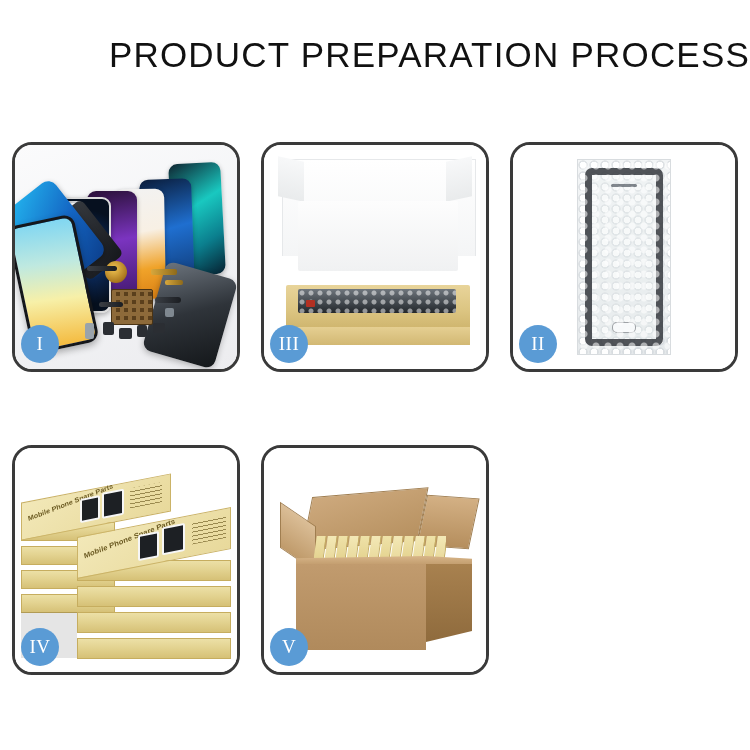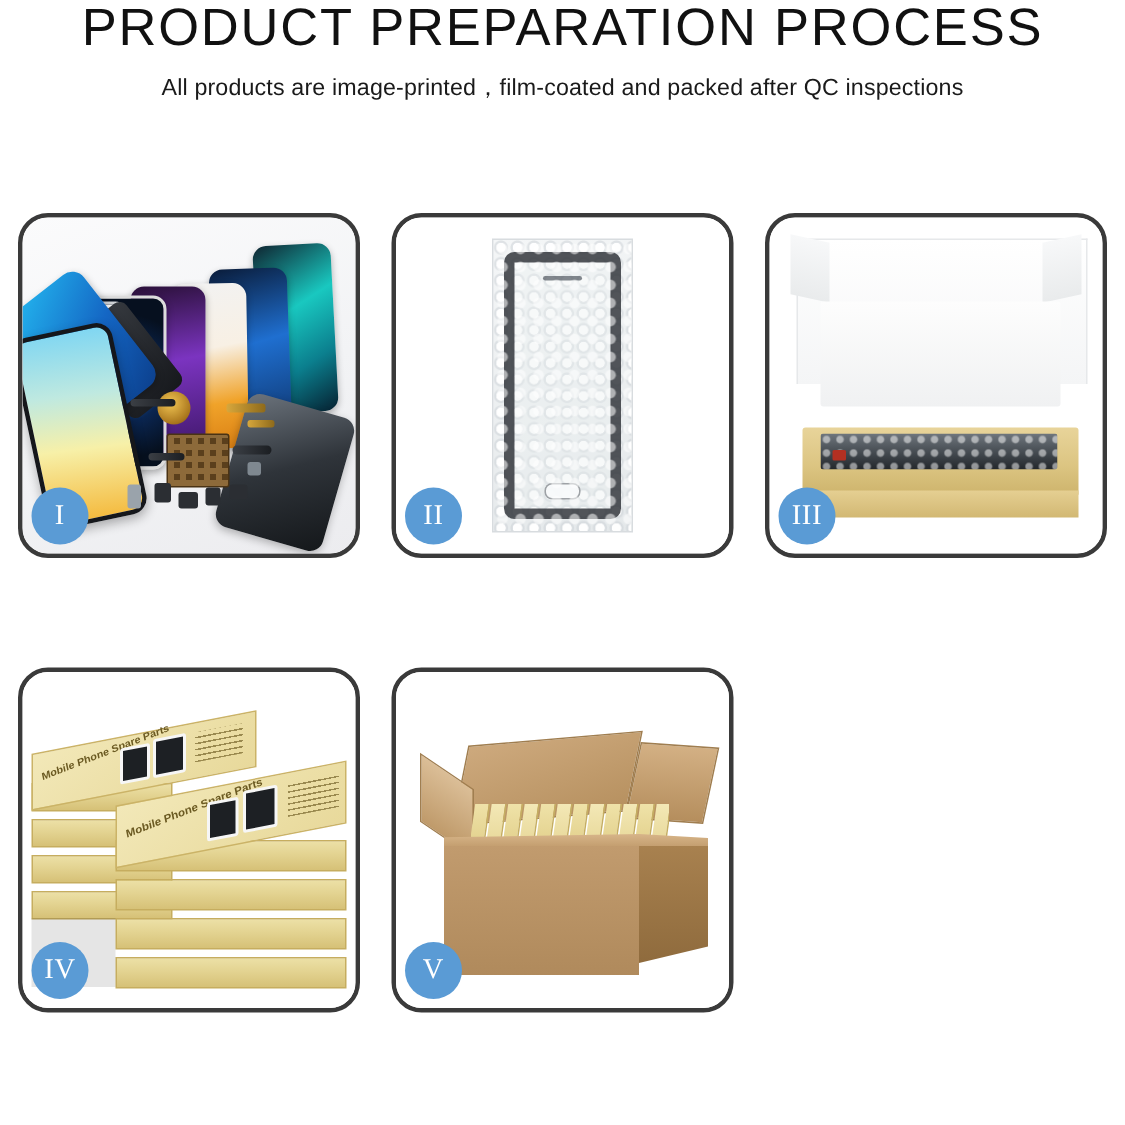--- a/index.html
+++ b/index.html
@@ -15,21 +15,22 @@
   }
   .page {
     position: relative;
     width: 750px;
     height: 750px;
     box-sizing: border-box;
   }
 
   
   .header {
-    text-align: center;
+    padding-top: 36px;
+    text-align: right;
   }
   .title {
     font-size: 35px;
     font-weight: 500;
     letter-spacing: 1.2px;
     color: #111111;
     line-height: 1.1;
     white-space: nowrap;
   }
   .subtitle {
@@ -445,21 +446,20 @@
 
   .shade { position: absolute; background: rgba(0,0,0,.10); }
 </style>
 </head>
 <body>
 
 <div class="page">
 
   <div class="header">
     <div class="title">PRODUCT PREPARATION PROCESS</div>
-    <div class="subtitle">All products are image-printed，film-coated and packed after QC inspections</div>
   </div>
 
   <div class="grid">
 
     <div class="panel">
       <div class="stage p1">
         <div class="ph ph-a"></div>
         <div class="ph ph-b"></div>
         <div class="ph ph-c"></div>
         <div class="ph ph-d"></div>
@@ -482,47 +482,47 @@
         <div class="gold-strip" style="left:150px;bottom:84px;width:18px;height:5px;"></div>
 
         <div class="part" style="left:88px;bottom:34px;width:11px;height:13px;"></div>
         <div class="part" style="left:104px;bottom:30px;width:13px;height:11px;"></div>
         <div class="part" style="left:122px;bottom:32px;width:10px;height:12px;"></div>
         <div class="part" style="left:138px;bottom:36px;width:12px;height:10px;"></div>
         <div class="part" style="left:70px;bottom:30px;width:9px;height:16px;background:#9aa3ab;"></div>
         <div class="part" style="left:150px;bottom:52px;width:9px;height:9px;background:#7f8890;"></div>
       </div>
       <div class="badge">I</div>
-    </div>
-
-    <div class="panel">
-      <div class="stage p2">
-        <div class="bubble-sheet">
-          <div class="screen-outline">
-            <div class="screen-ear"></div>
-            <div class="screen-home"></div>
-          </div>
-          <div class="bubble-overlay"></div>
-        </div>
-      </div>
-      <div class="badge">II</div>
     </div>
 
     <div class="panel">
       <div class="stage p3">
         <div class="box3-lid"></div>
         <div class="box3-lid-flapL"></div>
         <div class="box3-lid-flapR"></div>
         <div class="box3-foam"></div>
         <div class="box3-tray"></div>
         <div class="box3-screen"></div>
         <div class="box3-dot"></div>
         <div class="box3-tray-front"></div>
       </div>
       <div class="badge">III</div>
+    </div>
+
+    <div class="panel">
+      <div class="stage p2">
+        <div class="bubble-sheet">
+          <div class="screen-outline">
+            <div class="screen-ear"></div>
+            <div class="screen-home"></div>
+          </div>
+          <div class="bubble-overlay"></div>
+        </div>
+      </div>
+      <div class="badge">II</div>
     </div>
 
     <div class="panel">
       <div class="stage p4">
         <div class="stack-wrap">
 
           <div class="kb" style="left:6px;  top:74px;  width:92px; height:17px;"></div>
           <div class="kb" style="left:6px;  top:98px;  width:92px; height:17px;"></div>
           <div class="kb" style="left:6px;  top:122px; width:92px; height:17px;"></div>
           <div class="kb" style="left:6px;  top:146px; width:92px; height:17px;"></div>

